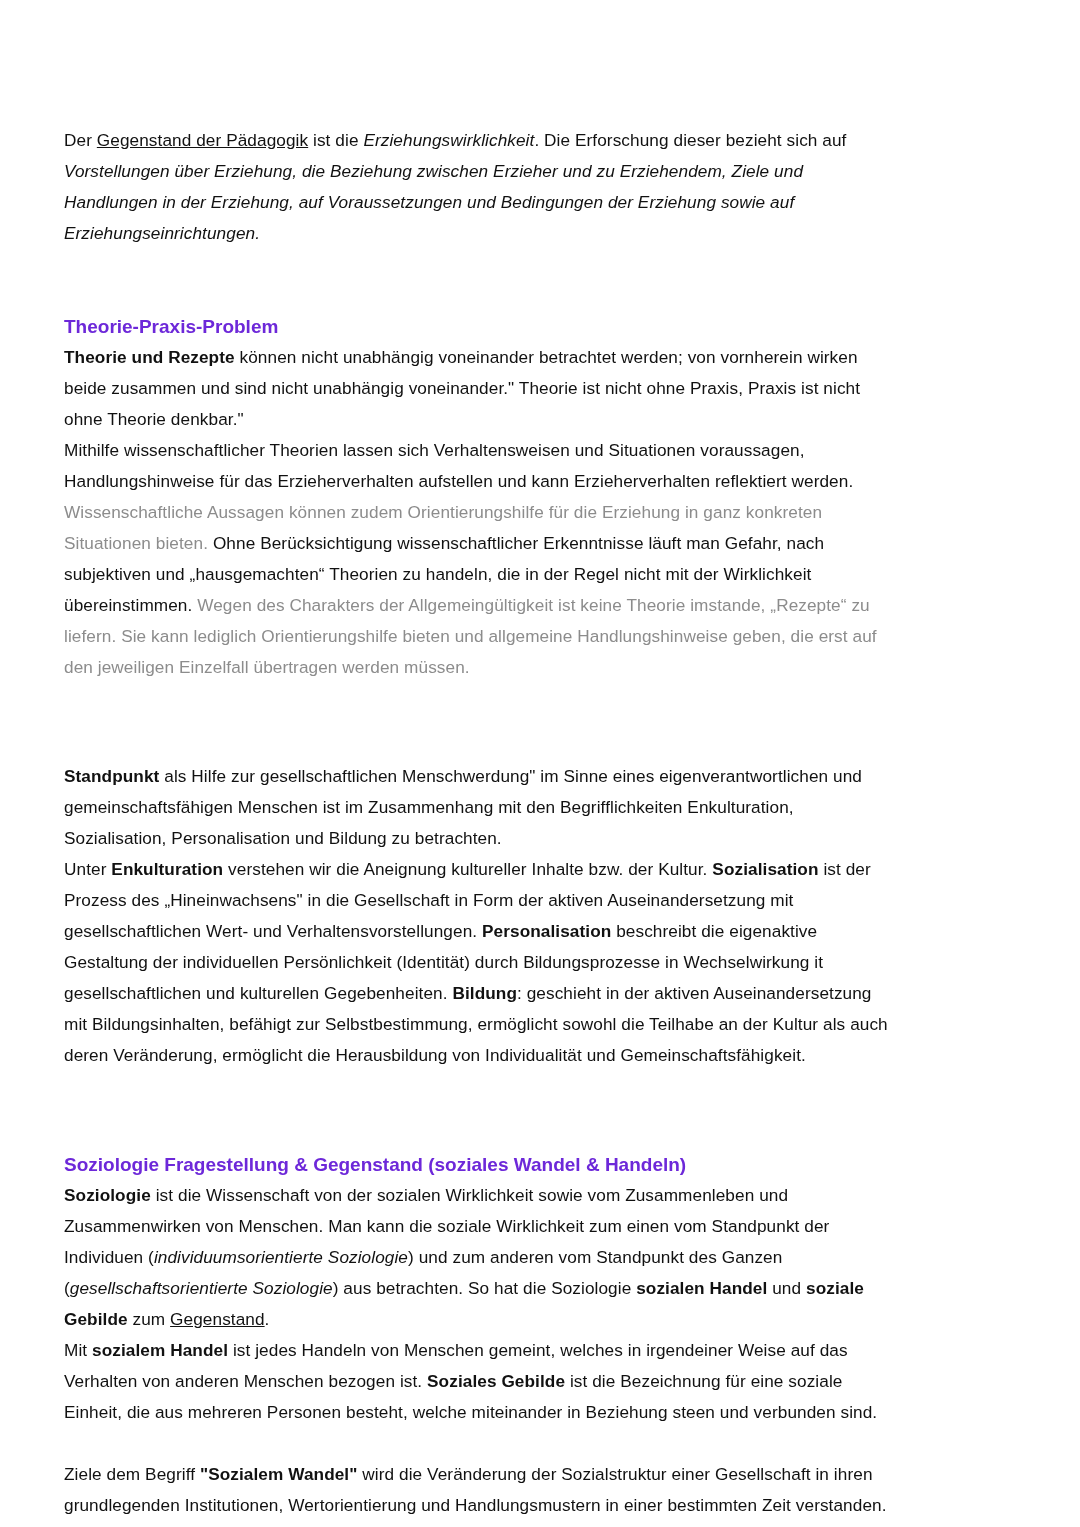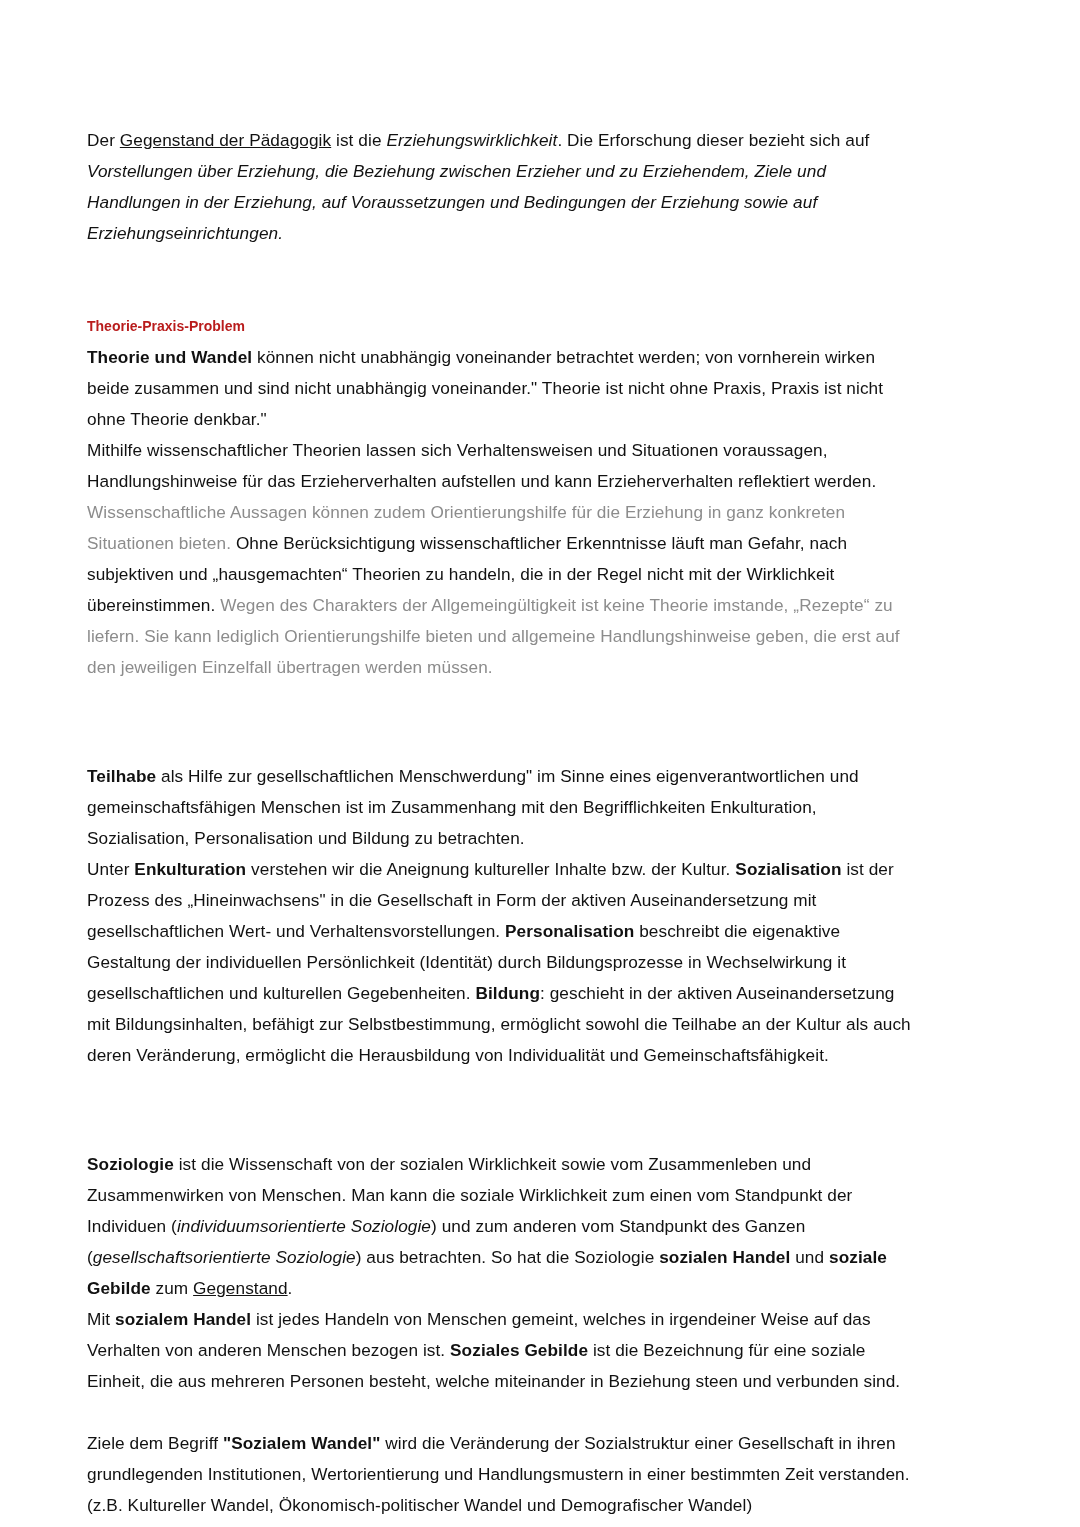--- a/index.html
+++ b/index.html
@@ -14,40 +14,40 @@
     font-family: "Liberation Sans", "DejaVu Sans", sans-serif;
     color: #111111;
     -webkit-font-smoothing: antialiased;
   }
   .page {
     position: relative;
     width: 960px;
     height: 1527px;
     background: #ffffff;
     box-sizing: border-box;
-    padding: 125px 128px 0 87px;
+    padding: 125px 128px 0 64px;
     border-radius: 11px;
   }
   .doc-body {
     width: 828px;
   }
   .para {
     font-size: 17.2px;
     line-height: 31px;
     margin: 0;
     text-align: left;
     color: #111111;
     letter-spacing: 0.005em;
   }
   .heading {
-    font-size: 14px;
+    font-size: 19px;
     line-height: 31px;
     font-weight: bold;
     margin: 0;
-    color: #b91c1c;
+    color: #6d28d9;
   }
   .italic { font-style: italic; }
   .bold { font-weight: bold; }
   .underline { text-decoration: underline; }
   .muted { color: #8c8c8c; }
 
   
   .gap-sm { height: 31px; }
   .gap-lg { height: 62px; }
   .gap-xl { height: 78px; }
@@ -59,34 +59,35 @@
   <div class="doc-body">
 
     <div class="block">
       <p class="para"><span>Der </span><span class="underline">Gegenstand der Pädagogik</span><span> ist die </span><span class="italic">Erziehungswirklichkeit</span><span>. Die Erforschung dieser bezieht sich auf </span><span class="italic">Vorstellungen über Erziehung, die Beziehung zwischen Erzieher und zu Erziehendem, Ziele und Handlungen in der Erziehung, auf Voraussetzungen und Bedingungen der Erziehung sowie auf Erziehungseinrichtungen.</span></p>
     </div>
 
     <div class="gap-lg"></div>
 
     <div class="block">
       <h2 class="heading">Theorie-Praxis-Problem</h2>
-      <p class="para"><span class="bold">Theorie und Wandel</span><span> können nicht unabhängig voneinander betrachtet werden; von vornherein wirken beide zusammen und sind nicht unabhängig voneinander." Theorie ist nicht ohne Praxis, Praxis ist nicht ohne Theorie denkbar."</span></p>
+      <p class="para"><span class="bold">Theorie und Rezepte</span><span> können nicht unabhängig voneinander betrachtet werden; von vornherein wirken beide zusammen und sind nicht unabhängig voneinander." Theorie ist nicht ohne Praxis, Praxis ist nicht ohne Theorie denkbar."</span></p>
       <p class="para"><span>Mithilfe wissenschaftlicher Theorien lassen sich Verhaltensweisen und Situationen voraussagen, Handlungshinweise für das Erzieherverhalten aufstellen und kann Erzieherverhalten reflektiert werden. </span><span class="muted">Wissenschaftliche Aussagen können zudem Orientierungshilfe für die Erziehung in ganz konkreten Situationen bieten. </span><span>Ohne Berücksichtigung wissenschaftlicher Erkenntnisse läuft man Gefahr, nach subjektiven und „hausgemachten“ Theorien zu handeln, die in der Regel nicht mit der Wirklichkeit übereinstimmen. </span><span class="muted">Wegen des Charakters der Allgemeingültigkeit ist keine Theorie imstande, „Rezepte“ zu liefern. Sie kann lediglich Orientierungshilfe bieten und allgemeine Handlungshinweise geben, die erst auf den jeweiligen Einzelfall übertragen werden müssen.</span></p>
     </div>
 
     <div class="gap-xl"></div>
 
     <div class="block">
-      <p class="para"><span class="bold">Teilhabe</span><span> als Hilfe zur gesellschaftlichen Menschwerdung" im Sinne eines eigenverantwortlichen und gemeinschaftsfähigen Menschen ist im Zusammenhang mit den Begrifflichkeiten Enkulturation, Sozialisation, Personalisation und Bildung zu betrachten.</span></p>
+      <p class="para"><span class="bold">Standpunkt</span><span> als Hilfe zur gesellschaftlichen Menschwerdung" im Sinne eines eigenverantwortlichen und gemeinschaftsfähigen Menschen ist im Zusammenhang mit den Begrifflichkeiten Enkulturation, Sozialisation, Personalisation und Bildung zu betrachten.</span></p>
       <p class="para"><span>Unter </span><span class="bold">Enkulturation</span><span> verstehen wir die Aneignung kultureller Inhalte bzw. der Kultur. </span><span class="bold">Sozialisation</span><span> ist der Prozess des „Hineinwachsens" in die Gesellschaft in Form der aktiven Auseinandersetzung mit gesellschaftlichen Wert- und Verhaltensvorstellungen. </span><span class="bold">Personalisation</span><span> beschreibt die eigenaktive Gestaltung der individuellen Persönlichkeit (Identität) durch Bildungsprozesse in Wechselwirkung it gesellschaftlichen und kulturellen Gegebenheiten. </span><span class="bold">Bildung</span><span>: geschieht in der aktiven Auseinandersetzung mit Bildungsinhalten, befähigt zur Selbstbestimmung, ermöglicht sowohl die Teilhabe an der Kultur als auch deren Veränderung, ermöglicht die Herausbildung von Individualität und Gemeinschaftsfähigkeit.</span></p>
     </div>
 
     <div class="gap-xl"></div>
 
     <div class="block">
+      <h2 class="heading">Soziologie Fragestellung &amp; Gegenstand (soziales Wandel &amp; Handeln)</h2>
       <p class="para"><span class="bold">Soziologie</span><span> ist die Wissenschaft von der sozialen Wirklichkeit sowie vom Zusammenleben und Zusammenwirken von Menschen. Man kann die soziale Wirklichkeit zum einen vom Standpunkt der Individuen (</span><span class="italic">individuumsorientierte Soziologie</span><span>) und zum anderen vom Standpunkt des Ganzen (</span><span class="italic">gesellschaftsorientierte Soziologie</span><span>) aus betrachten. So hat die Soziologie </span><span class="bold">sozialen Handel</span><span> und </span><span class="bold">soziale Gebilde</span><span> zum </span><span class="underline">Gegenstand</span><span>.</span></p>
       <p class="para"><span>Mit </span><span class="bold">sozialem Handel</span><span> ist jedes Handeln von Menschen gemeint, welches in irgendeiner Weise auf das Verhalten von anderen Menschen bezogen ist. </span><span class="bold">Soziales Gebilde</span><span> ist die Bezeichnung für eine soziale Einheit, die aus mehreren Personen besteht, welche miteinander in Beziehung steen und verbunden sind.</span></p>
 
       <div class="gap-sm"></div>
 
       <p class="para"><span>Ziele dem Begriff </span><span class="bold">"Sozialem Wandel"</span><span> wird die Veränderung der Sozialstruktur einer Gesellschaft in ihren grundlegenden Institutionen, Wertorientierung und Handlungsmustern in einer bestimmten Zeit verstanden. (z.B. Kultureller Wandel, Ökonomisch-politischer Wandel und Demografischer Wandel)</span></p>
     </div>
 
   </div>
 </div>

